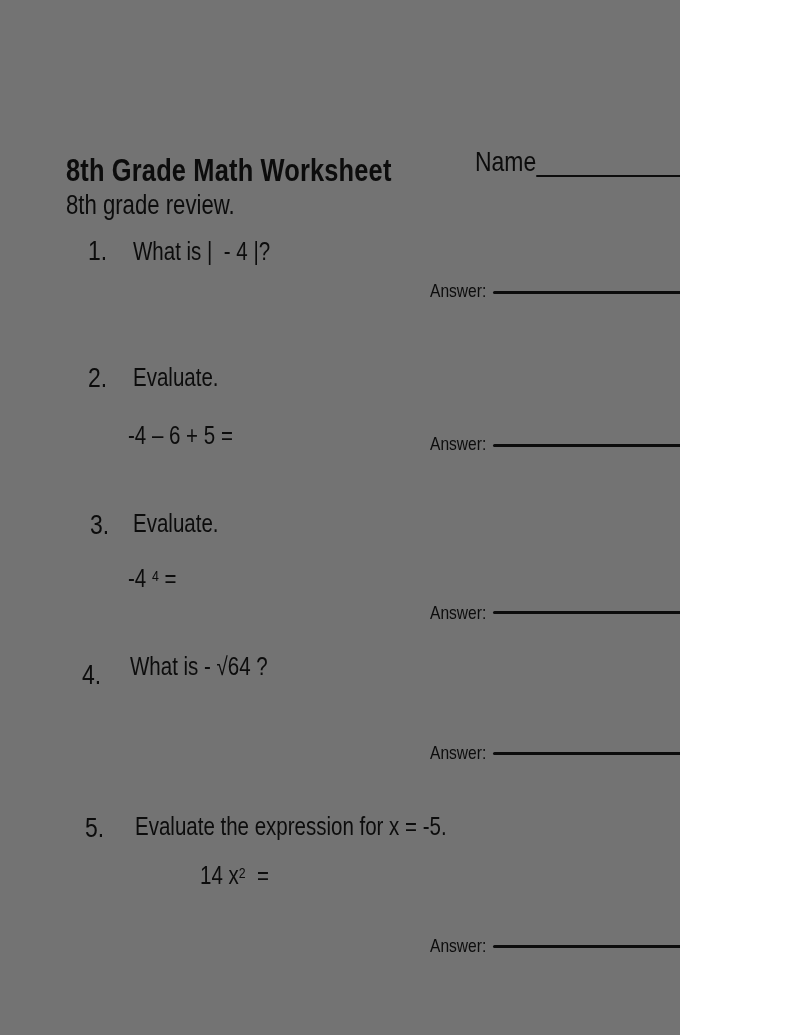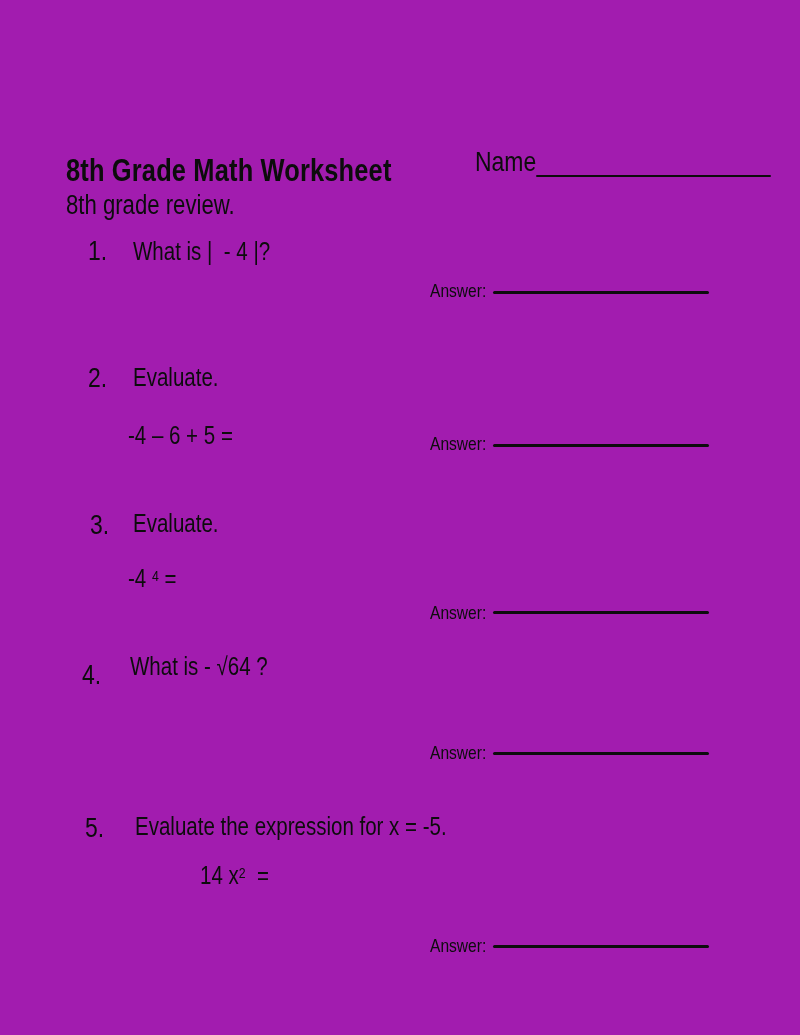--- a/index.html
+++ b/index.html
@@ -1,21 +1,21 @@
 <!DOCTYPE html>
 <html><head>
 <meta charset="utf-8">
 <style>
   * { margin: 0; padding: 0; box-sizing: border-box; }
   html, body { background: #ffffff; }
   .page {
     position: relative;
-    width: 800px;
+    width: 680px;
     height: 1035px;
-    background: #a21caf;
+    background: #737373;
     font-family: "Liberation Sans", sans-serif;
     color: #0c0c0c;
     overflow: hidden;
     text-align: right;
   }
   
   .t {
     position: absolute;
     line-height: 1.08;
     white-space: pre;

